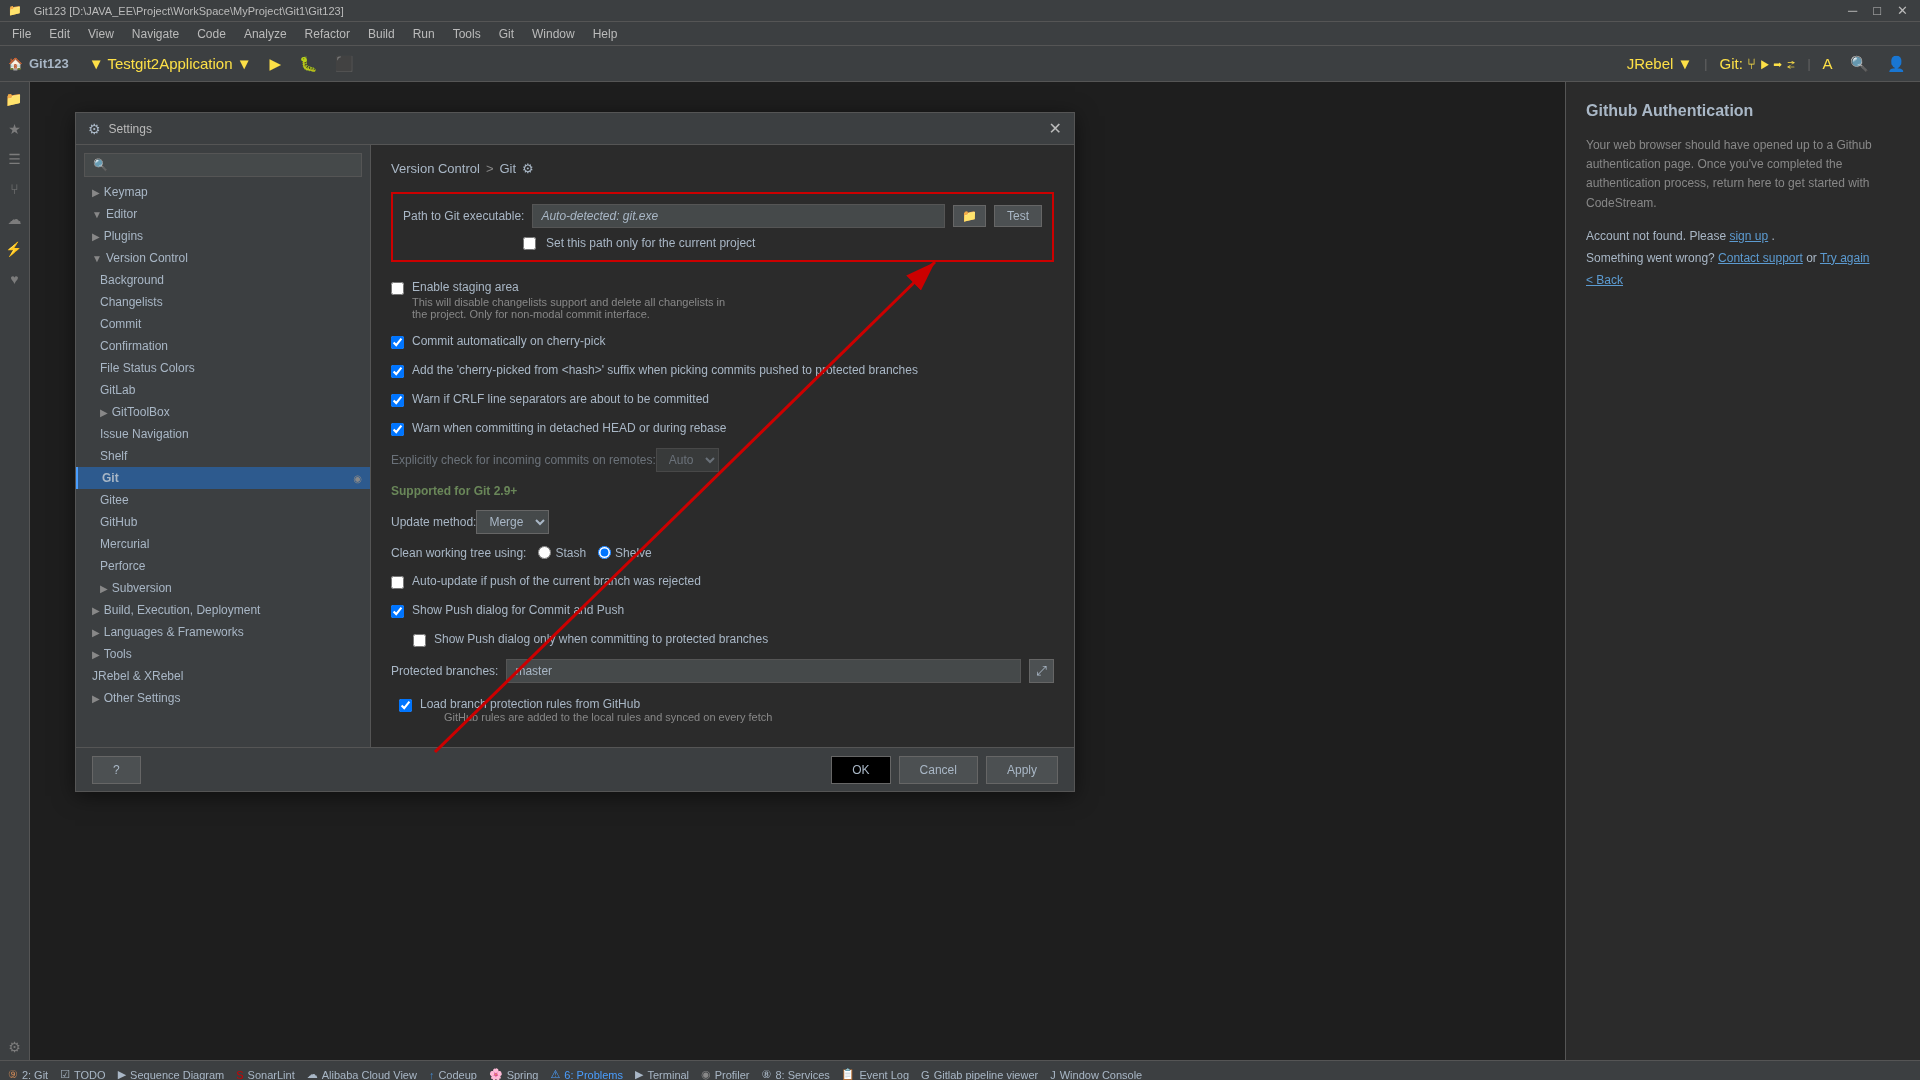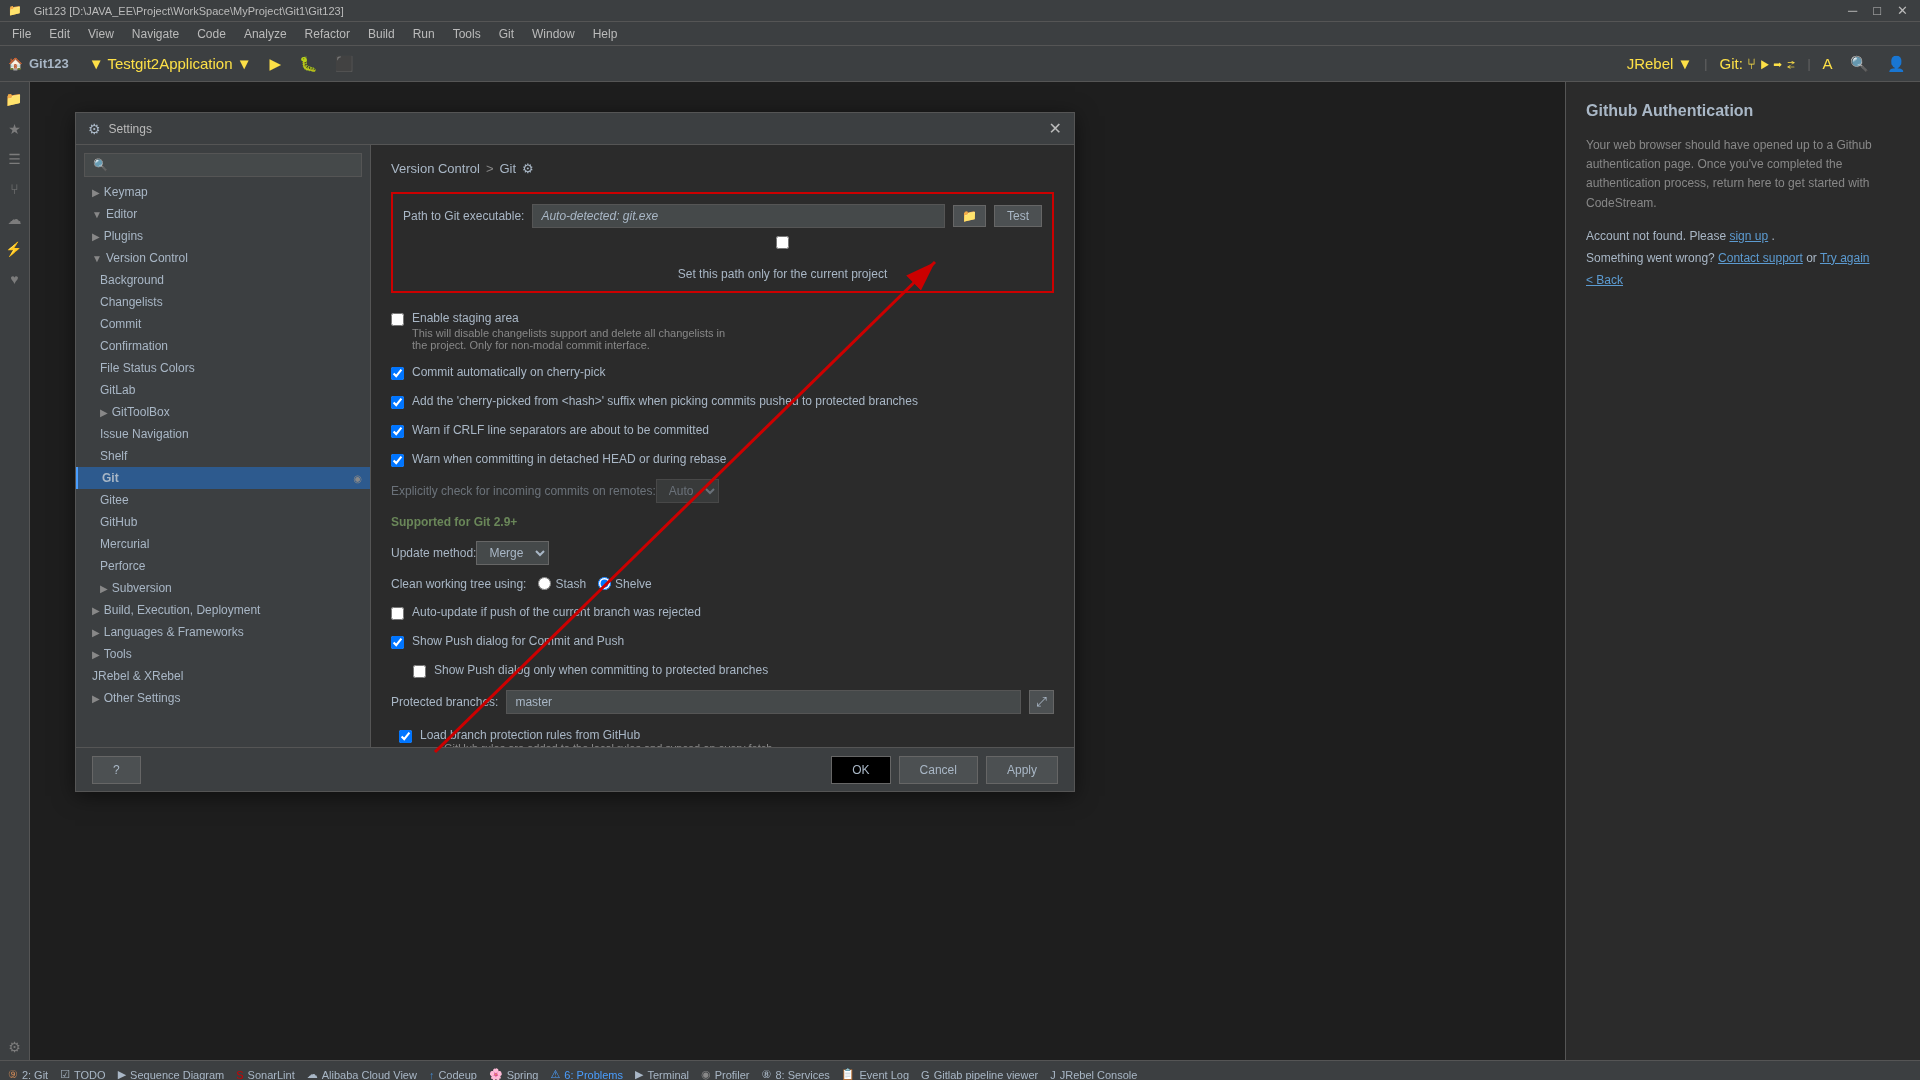--- a/index.html
+++ b/index.html
@@ -221,23 +221,22 @@
       background: #4c5052;
       border: 1px solid #666;
       color: #a9b7c6;
       padding: 3px 12px;
       cursor: pointer;
       font-size: 12px;
     }
     .git-path-checkbox-row {
       display: flex;
       align-items: center;
-      gap: 18px;
+      gap: 10px;
       padding-left: 120px;
-      flex-direction: column;
     }
     .git-path-checkbox-label { color: #a9b7c6; font-size: 12px; }
 
     
     .option-row {
       display: flex;
       align-items: flex-start;
       gap: 8px;
       margin-bottom: 10px;
       padding: 2px 0;
@@ -815,15 +814,15 @@
   <div class="bottom-item">
     <span>📋</span>
     <span>Event Log</span>
   </div>
   <div class="bottom-item">
     <span>G</span>
     <span>Gitlab pipeline viewer</span>
   </div>
   <div class="bottom-item">
     <span>J</span>
-    <span>JRebel Console</span>
+    <span>Window Console</span>
   </div>
 </div>
 
 </body></html>

